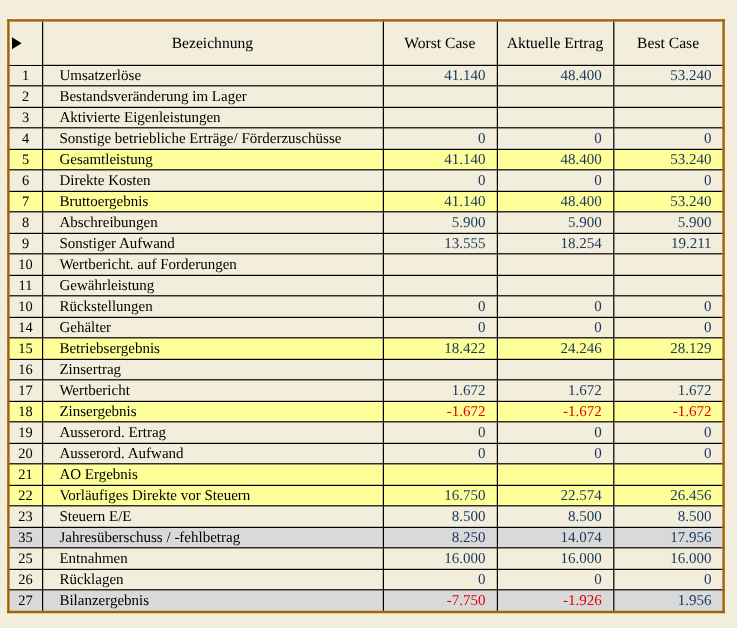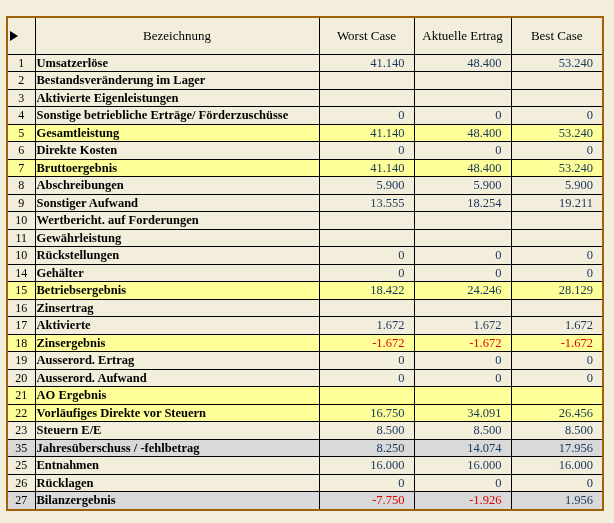--- a/index.html
+++ b/index.html
@@ -38,21 +38,21 @@
     height: 16.5px;
     line-height: 16.5px;
     font-size: 12.5px;
     vertical-align: middle;
     padding: 0;
     background: var(--bg, #f2eedb);
     white-space: nowrap;
     overflow: hidden;
   }
   td.num   { text-align: center; font-size: 12px; }
-  td.label { padding-left: 1px; font-weight: bold; }
+  td.label { padding-left: 14px; }
   td.val   { text-align: right; padding-right: 9px; color: var(--blue, #17375d); }
   td.val.neg { color: var(--red, #e00000); }
   tr.yellow td { background: var(--yellow, #ffff99); }
   tr.gray td   { background: var(--gray, #d9d9d9); }
   .corner-cell { position: relative; }
   .corner-marker {
     position: absolute;
     left: 2px; top: 50%;
     transform: translateY(-50%);
     width: 0; height: 0;
@@ -184,21 +184,21 @@
       </tr>
       <tr class="row normal">
         <td class="num">16</td>
         <td class="label">Zinsertrag</td>
         <td class="val"></td>
         <td class="val"></td>
         <td class="val"></td>
       </tr>
       <tr class="row normal">
         <td class="num">17</td>
-        <td class="label">Aktivierte</td>
+        <td class="label">Wertbericht</td>
         <td class="val">1.672</td>
         <td class="val">1.672</td>
         <td class="val">1.672</td>
       </tr>
       <tr class="row yellow">
         <td class="num">18</td>
         <td class="label">Zinsergebnis</td>
         <td class="val neg">-1.672</td>
         <td class="val neg">-1.672</td>
         <td class="val neg">-1.672</td>
@@ -221,21 +221,21 @@
         <td class="num">21</td>
         <td class="label">AO Ergebnis</td>
         <td class="val"></td>
         <td class="val"></td>
         <td class="val"></td>
       </tr>
       <tr class="row yellow">
         <td class="num">22</td>
         <td class="label">Vorläufiges Direkte vor Steuern</td>
         <td class="val">16.750</td>
-        <td class="val">34.091</td>
+        <td class="val">22.574</td>
         <td class="val">26.456</td>
       </tr>
       <tr class="row normal">
         <td class="num">23</td>
         <td class="label">Steuern E/E</td>
         <td class="val">8.500</td>
         <td class="val">8.500</td>
         <td class="val">8.500</td>
       </tr>
       <tr class="row gray">

